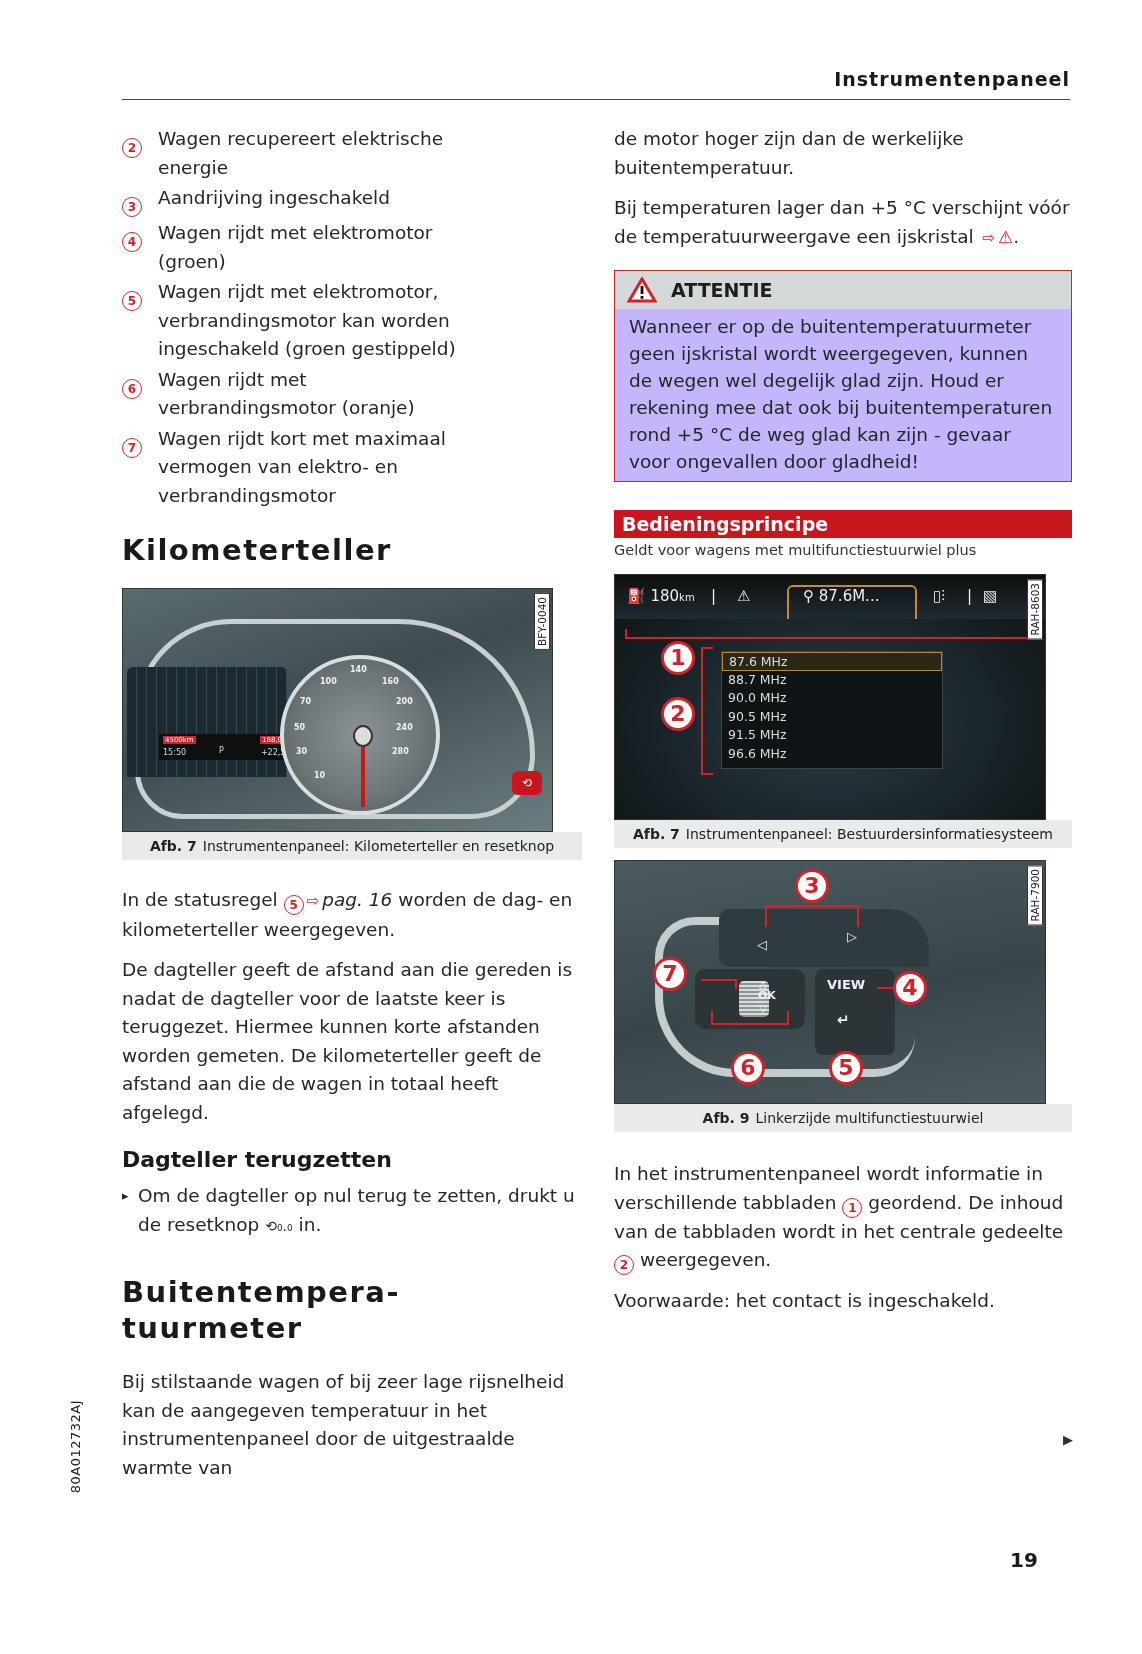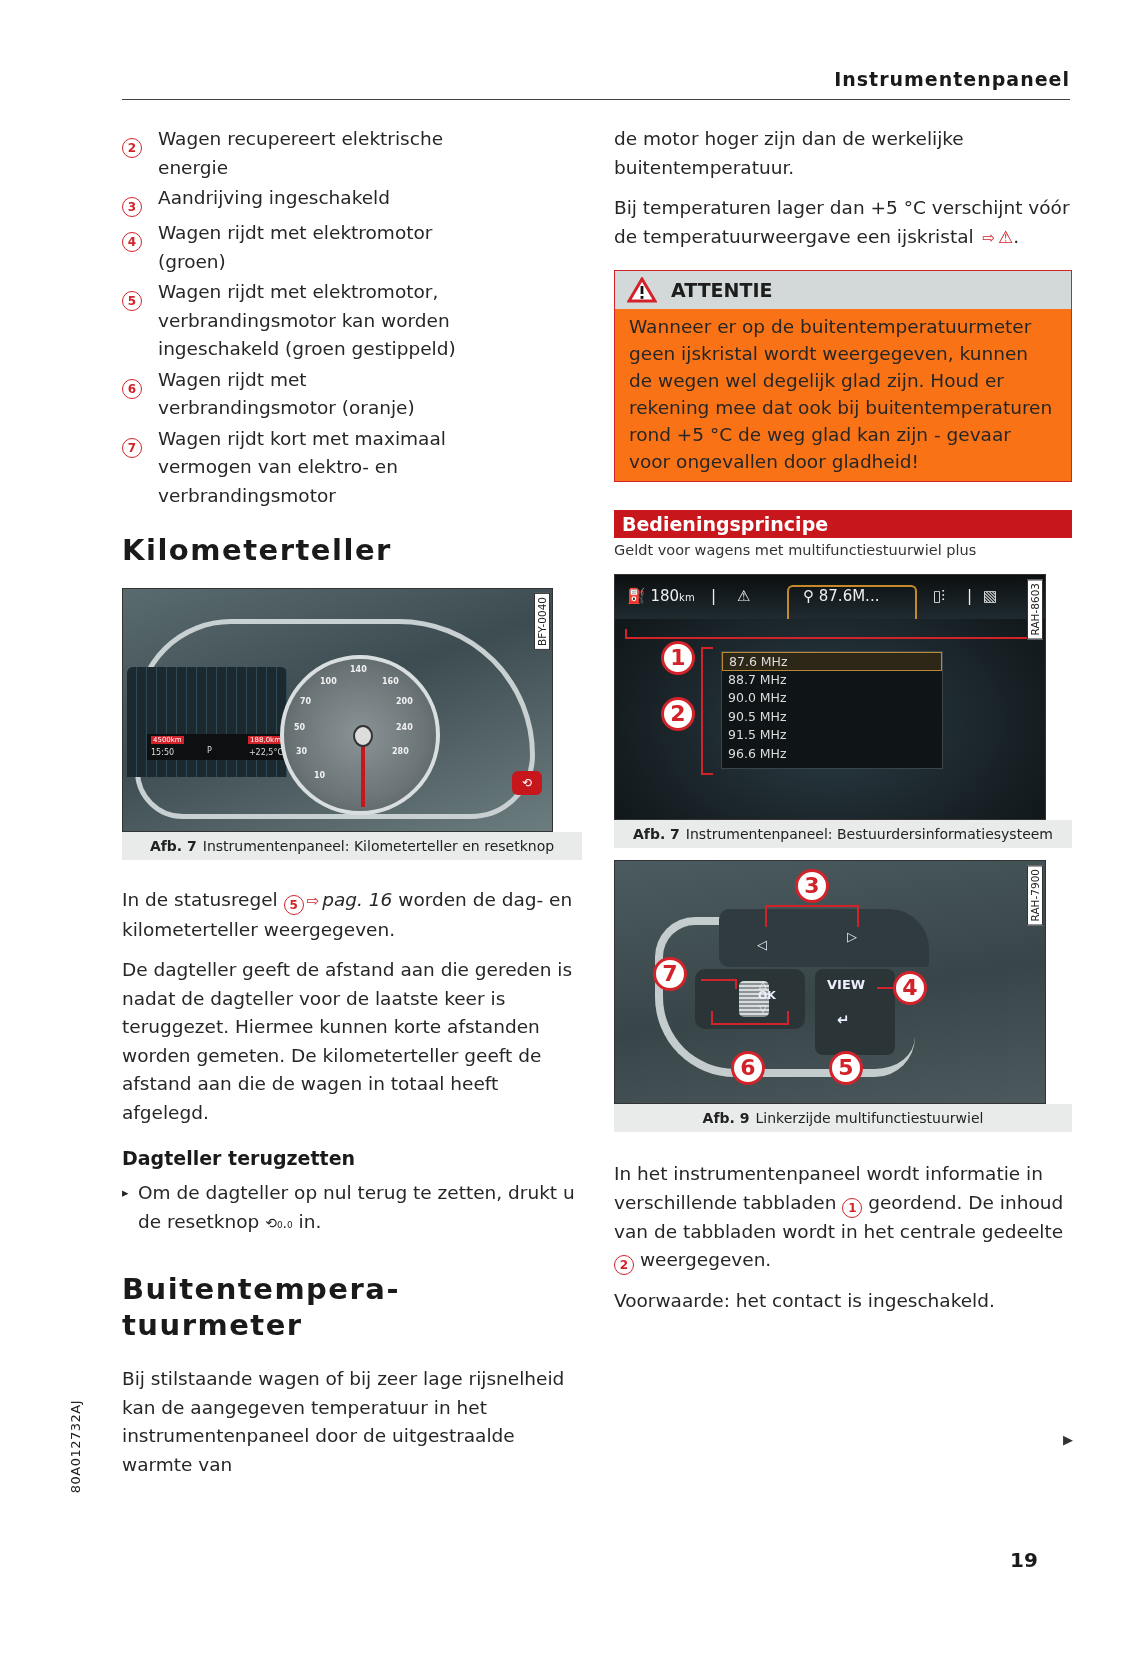--- a/index.html
+++ b/index.html
@@ -17,48 +17,48 @@
   .p i { font-style: italic; }
 
   .legend-item { display: flex; font-size: 18.5px; line-height: 28.5px; color: #262626; margin-bottom: 2px; }
   .legend-item .num { flex: 0 0 36px; padding-top: 4px; }
 
   .circ { display: inline-flex; align-items: center; justify-content: center; width: 20px; height: 20px; border: 1.8px solid #d2232a; border-radius: 50%; color: #d2232a; font-size: 12px; font-weight: bold; line-height: 1; vertical-align: -3px; }
   .arrow { color: #d2232a; font-size: 15px; margin: 0 3px; }
   .warn-inline { color: #d2232a; font-size: 17px; }
 
   .h1 { font-family: "DejaVu Sans", sans-serif; font-weight: bold; font-size: 29px; letter-spacing: 1.5px; line-height: 36px; color: #1a1a1a; }
-  .h3 { font-weight: bold; font-size: 19px; color: #1a1a1a; margin: 20px 0 10px; }
+  .h3 { font-weight: bold; font-size: 22px; color: #1a1a1a; margin: 20px 0 10px; }
 
   .fig { position: relative; border: 1.5px solid #333; overflow: hidden; }
   .fig-code { position: absolute; right: 2px; top: 4px; writing-mode: vertical-rl; transform: rotate(180deg); font-size: 10.5px; color: #222; background: #fff; padding: 3px 1px; border: 1px solid #333; }
   .caption { background: #e9ebeb; font-size: 14px; line-height: 22px; padding: 3px 8px; color: #222; text-align: center; }
   .caption b { margin-right: 6px; }
 
   
   .fig7 { width: 431px; height: 244px; background: linear-gradient(160deg, #5a6b6f 0%, #3d4c50 45%, #6c7d80 100%); }
   .f7-screen { position: absolute; left: 4px; top: 78px; width: 160px; height: 110px; background: repeating-linear-gradient(90deg, #1c2a30 0 9px, #2f4a55 9px 10px), #203038; border-radius: 6px 6px 0 0; }
-  .f7-status { position: absolute; left: 24px; top: 145px; width: 140px; height: 26px; background: #0d0f10; font-size: 8px; color: #ddd; }
+  .f7-status { position: absolute; left: 36px; top: 145px; width: 140px; height: 26px; background: #0d0f10; font-size: 8px; color: #ddd; }
   .f7-status .a { position: absolute; left: 4px; top: 2px; background: #d2232a; color: #fff; padding: 0 2px; font-size: 7px; }
   .f7-status .b { position: absolute; left: 4px; top: 14px; }
   .f7-status .c { position: absolute; left: 60px; top: 12px; }
   .f7-status .d { position: absolute; right: 4px; top: 2px; background: #d2232a; color: #fff; padding: 0 2px; font-size: 7px; }
   .f7-status .e { position: absolute; right: 4px; top: 14px; }
   .f7-rim { position: absolute; left: 12px; top: 30px; width: 400px; height: 200px; border: 5px solid #c9d0d2; border-radius: 120px 170px 80px 60px; }
   .f7-gauge { position: absolute; left: 157px; top: 66px; width: 160px; height: 160px; border-radius: 50%; background: radial-gradient(circle, #8a9396 0%, #6b7578 60%, #4d575a 100%); border: 4px solid #d9dee0; }
   .f7-gauge .n { position: absolute; font-size: 8px; font-weight: bold; color: #f1f1f1; }
   .f7-needle { position: absolute; left: 77px; top: 78px; width: 4px; height: 70px; background: #c8161d; }
   .f7-hub { position: absolute; left: 69px; top: 66px; width: 20px; height: 22px; border-radius: 50%; background: #ddd; border: 2px solid #333; }
   .f7-reset { position: absolute; right: 10px; top: 182px; width: 30px; height: 24px; background: #c8161d; border-radius: 6px; color: #fff; font-size: 12px; text-align: center; line-height: 24px; }
 
   
   .warning { border: 1.5px solid #d2232a; margin: 18px 0 28px; }
   .warning .w-head { background: #d3d8d8; padding: 6px 12px; display: flex; align-items: center; font-size: 19px; font-weight: bold; }
   .warning .w-head .tri { width: 30px; height: 26px; margin-right: 14px; }
-  .warning .w-body { background: #f97316; padding: 4px 14px 6px; font-size: 18.5px; line-height: 27px; color: #262626; }
+  .warning .w-body { background: #c4b5fd; padding: 4px 14px 6px; font-size: 18.5px; line-height: 27px; color: #262626; }
 
   .redbar { background: #c8161d; color: #fff; font-weight: bold; font-size: 19px; padding: 3px 8px; margin-top: 14px; }
   .sub-note { font-size: 14.5px; color: #333; margin: 4px 0 16px; }
 
   
   .fig8 { width: 432px; height: 246px; background: radial-gradient(ellipse at 50% 60%, #2c3e46 0%, #151d21 70%, #0d1214 100%); }
   .f8-tabs { position: absolute; left: 0; top: 0; width: 100%; height: 44px; background: linear-gradient(#0c0f10, #1f2b30); }
   .f8-tab { position: absolute; top: 12px; font-size: 15px; color: #eee; }
   .f8-active { position: absolute; left: 172px; top: 10px; width: 130px; height: 34px; border: 2px solid #c78a2a; border-bottom: none; border-radius: 6px 6px 0 0; }
   .f8-redline { position: absolute; left: 10px; top: 54px; width: 418px; height: 10px; border: 2px solid #d2232a; border-top: none; }

